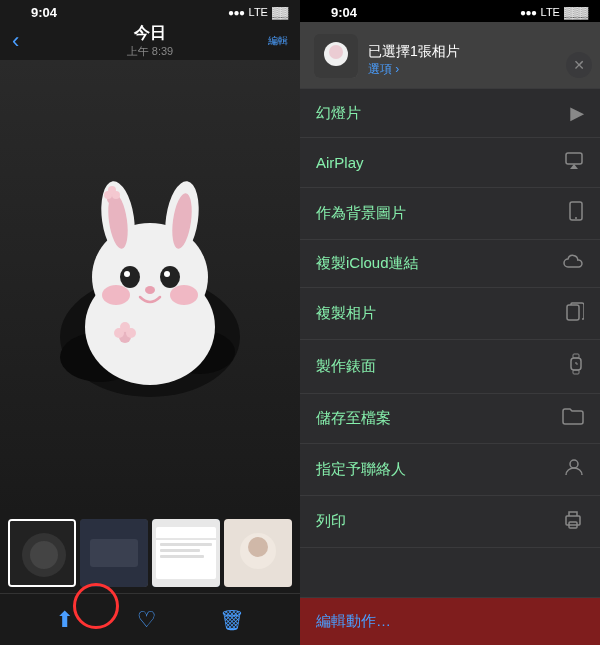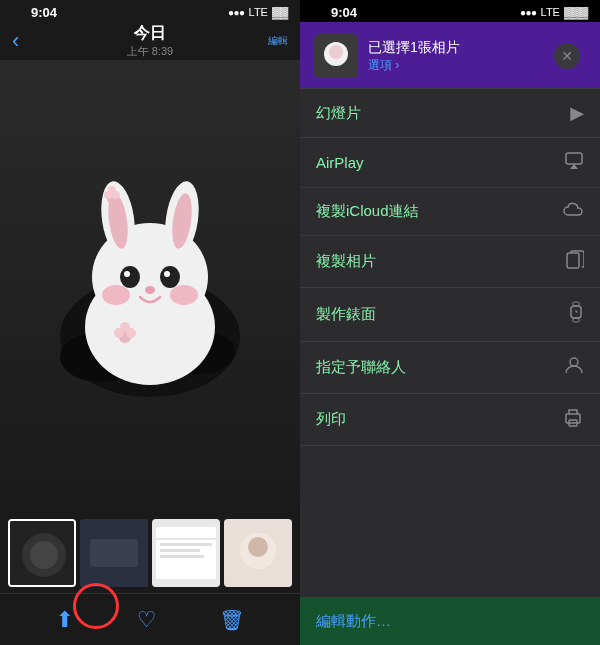--- a/index.html
+++ b/index.html
@@ -181,24 +181,24 @@
     .status-bar-right {
       display: flex;
       justify-content: space-between;
       align-items: center;
       padding: 4px 12px 2px 12px;
       height: 22px;
       background: #000;
     }
 
     .menu-header {
-      background: #4c1d95;
-      padding: 12px 20px 10px 14px;
-      display: flex;
-      align-items: center;
+      background: #404040;
+      padding: 12px 8px 10px 14px;
+      display: flex;
+      align-items: flex-end;
       gap: 10px;
       border-bottom: 0.5px solid #3a3a3c;
     }
 
     .menu-thumbnail {
       width: 44px;
       height: 44px;
       border-radius: 6px;
       background: linear-gradient(135deg, #3a3a3a, #5a5a5a);
       flex-shrink: 0;
@@ -251,21 +251,21 @@
       color: #86efac;
       font-size: 15px;
     }
 
     .menu-item-icon {
       color: #888;
       font-size: 18px;
     }
 
     .bottom-action {
-      background: #14532d;
+      background: #7f1d1d;
       padding: 14px 16px;
       border-top: 0.5px solid #3a3a3c;
     }
 
     .bottom-action-text {
       color: #4a9eff;
       font-size: 15px;
     }
 
     .lte-signal {
@@ -424,20 +424,29 @@
     <div class="menu-item">
       <span class="menu-item-text">AirPlay</span>
       <span class="menu-item-icon">
         <svg width="20" height="18" viewBox="0 0 20 18" fill="none">
           <rect x="2" y="2" width="16" height="11" rx="2" stroke="#888" stroke-width="1.5" fill="none"></rect>
           <polygon points="10,13 6,18 14,18" fill="#888"></polygon>
         </svg>
       </span>
     </div>
 
+    <div class="menu-item">
+      <span class="menu-item-text">作為背景圖片</span>
+      <span class="menu-item-icon">
+        <svg width="16" height="20" viewBox="0 0 16 20" fill="none">
+          <rect x="2" y="1" width="12" height="18" rx="2" stroke="#888" stroke-width="1.5" fill="none"></rect>
+          <circle cx="8" cy="17" r="1" fill="#888"></circle>
+        </svg>
+      </span>
+    </div>
 
     <div class="menu-item">
       <span class="menu-item-text">複製iCloud連結</span>
       <span class="menu-item-icon">
         <svg width="22" height="16" viewBox="0 0 22 16" fill="none">
           <path d="M17 14H6a4 4 0 0 1 0-8 5 5 0 0 1 9.8 1A3 3 0 0 1 17 14z" stroke="#888" stroke-width="1.5" fill="none"></path>
         </svg>
       </span>
     </div>
 
@@ -457,20 +466,28 @@
         <svg width="16" height="22" viewBox="0 0 16 22" fill="none">
           <rect x="3" y="5" width="10" height="12" rx="3" stroke="#888" stroke-width="1.5" fill="none"></rect>
           <rect x="5" y="1" width="6" height="4" rx="1" stroke="#888" stroke-width="1" fill="none"></rect>
           <rect x="5" y="17" width="6" height="4" rx="1" stroke="#888" stroke-width="1" fill="none"></rect>
           <line x1="8" y1="9" x2="8" y2="11" stroke="#888" stroke-width="1.2"></line>
           <line x1="8" y1="11" x2="10" y2="11" stroke="#888" stroke-width="1.2"></line>
         </svg>
       </span>
     </div>
 
+    <div class="menu-item">
+      <span class="menu-item-text">儲存至檔案</span>
+      <span class="menu-item-icon">
+        <svg width="22" height="18" viewBox="0 0 22 18" fill="none">
+          <path d="M1 4a2 2 0 0 1 2-2h5l2 2h9a2 2 0 0 1 2 2v9a2 2 0 0 1-2 2H3a2 2 0 0 1-2-2V4z" stroke="#888" stroke-width="1.5" fill="none"></path>
+        </svg>
+      </span>
+    </div>
 
     <div class="menu-item">
       <span class="menu-item-text">指定予聯絡人</span>
       <span class="menu-item-icon">
         <svg width="20" height="20" viewBox="0 0 20 20" fill="none">
           <circle cx="10" cy="7" r="4" stroke="#888" stroke-width="1.5" fill="none"></circle>
           <path d="M2 18c0-4 3.6-7 8-7s8 3 8 7" stroke="#888" stroke-width="1.5" fill="none"></path>
         </svg>
       </span>
     </div>

